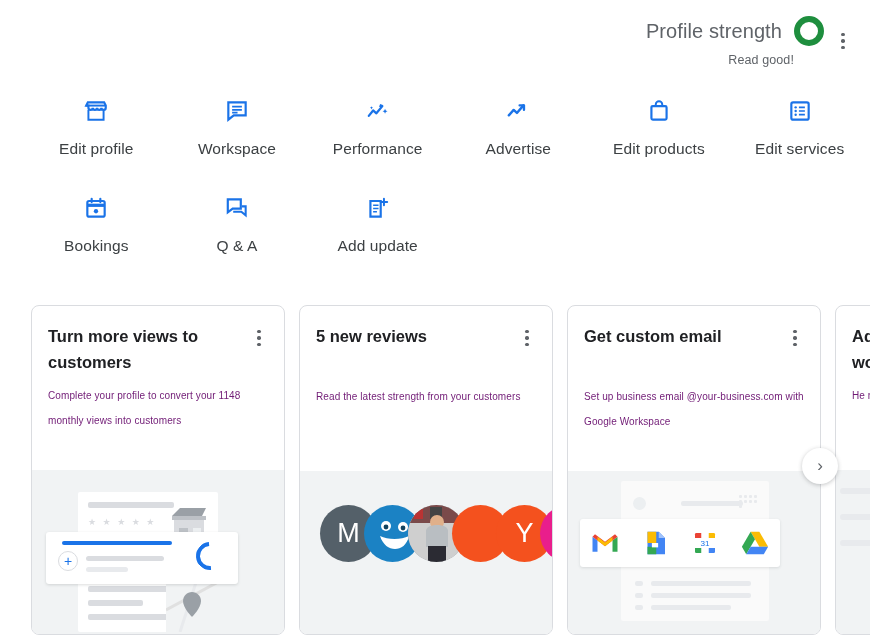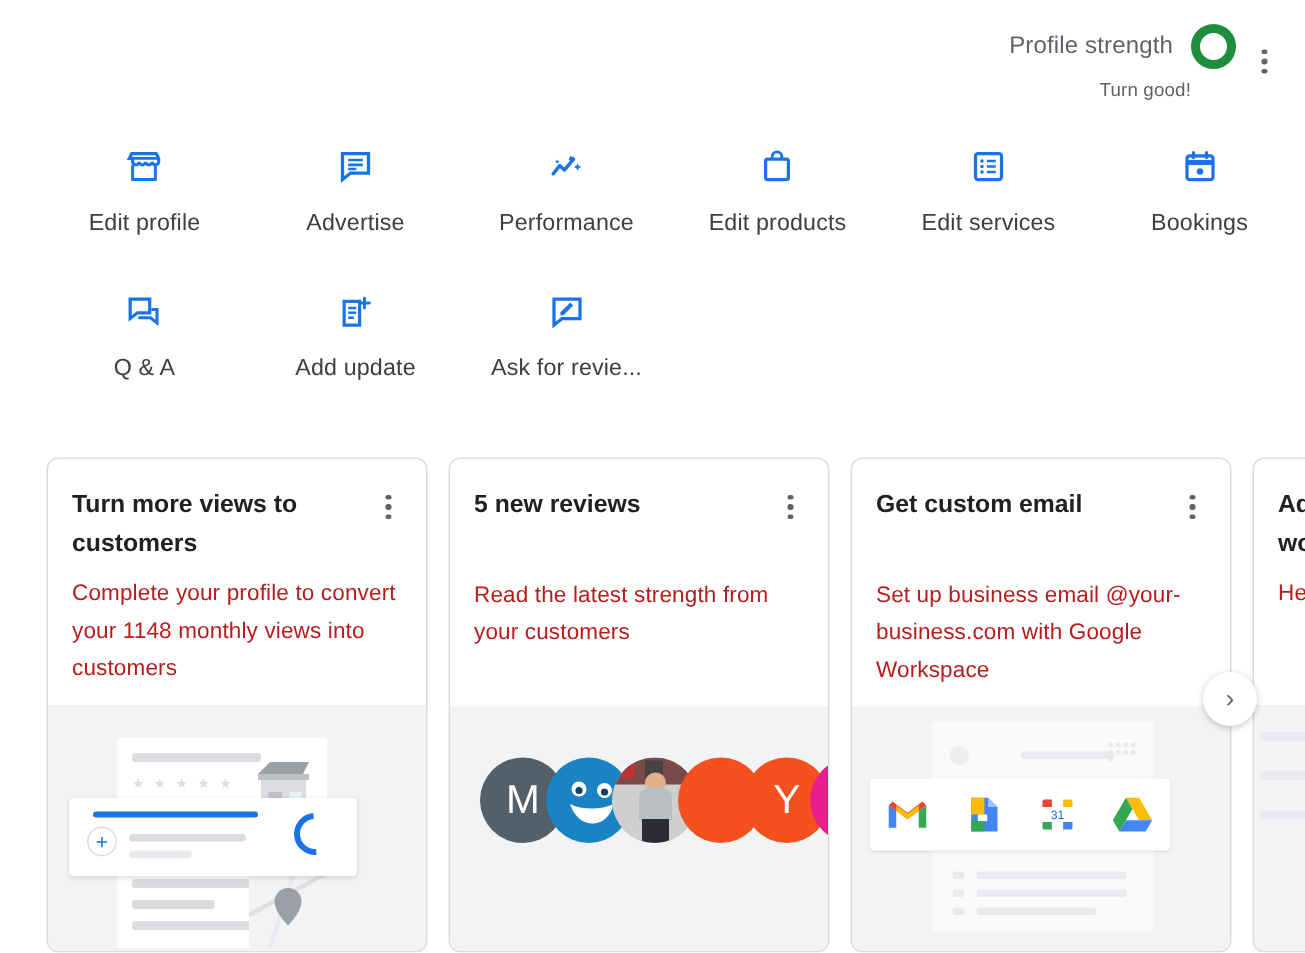--- a/index.html
+++ b/index.html
@@ -12,21 +12,21 @@
   .page { position: relative; width: 870px; height: 635px; background:#fff; }
 
   
   .header {
     position: absolute; top: 16px; right: 14px;
     display: flex; align-items: flex-start; gap: 6px;
   }
   .ps-block { display:flex; flex-direction:column; align-items:flex-end; }
   .ps-row { display:flex; align-items:center; gap: 12px; }
   .ps-label {
-    font-size: 16px; color: #5f6368; letter-spacing: .1px;
+    font-size: 20px; color: #5f6368; letter-spacing: .1px;
   }
   .ps-ring {
     width: 30px; height: 30px; border-radius: 50%;
     border: 6px solid #1e8e3e;
     flex: none;
   }
   .ps-sub {
     font-size: 12.5px; color: #5f6368; margin-top: 7px; margin-right: 30px;
     letter-spacing: .1px;
   }
@@ -79,21 +79,21 @@
     font-size: 16.5px; font-weight: bold; color: #202124;
     line-height: 26px; letter-spacing: 0; max-width: 196px;
   }
   .card-kebab {
     width: 18px; height: 24px; flex:none; margin-top:3px;
     display:flex; flex-direction:column; align-items:center; justify-content:center; gap:3px;
     cursor:pointer;
   }
   .card-kebab i { width:3.4px; height:3.4px; border-radius:50%; background:#5f6368; display:block; }
   .card-desc {
-    font-size: 15px; color: #b91c1c; line-height: 25px; margin-top: 8px;
+    font-size: 10px; color: #701a75; line-height: 25px; margin-top: 8px;
     min-height: 75px; letter-spacing: .1px;
   }
   .card-img {
     margin-top: 12px; flex:1; background:#f1f3f4;
     position:relative; overflow:hidden;
   }
 
   
   .il1-sheet {
     position:absolute; left:46px; top:22px; width:140px; height:140px;
@@ -156,21 +156,21 @@
 <body>
 
 <div class="page">
 
   <div class="header">
     <div class="ps-block">
       <div class="ps-row">
         <span class="ps-label">Profile strength</span>
         <span class="ps-ring"></span>
       </div>
-      <span class="ps-sub">Turn good!</span>
+      <span class="ps-sub">Read good!</span>
     </div>
     <div class="kebab">
       <i></i>
       <i></i>
       <i></i>
     </div>
   </div>
 
   <div class="actions">
 
@@ -186,36 +186,45 @@
     </div>
 
 
     <div class="action">
       <span class="ic">
         <svg width="26" height="26" viewBox="0 0 24 24" fill="none" stroke="#1a73e8" stroke-width="2">
           <path d="M4 4h16v12H9l-5 4V4z"></path>
           <path d="M7.5 8h9M7.5 11h9M7.5 13.5h5" stroke-width="1.6"></path>
         </svg>
       </span>
-      <span class="lbl">Advertise</span>
+      <span class="lbl">Workspace</span>
     </div>
 
 
     <div class="action">
       <span class="ic">
         <svg width="26" height="26" viewBox="0 0 24 24" fill="none" stroke="#1a73e8" stroke-width="2.1" stroke-linecap="round" stroke-linejoin="round">
           <path d="M3.5 16.5l4-5 3 2.6 5.5-6.6"></path>
           <path d="M14 5.5l2.5 1-1 2.5-2.5-1z" fill="#1a73e8" stroke="none"></path>
           <path d="M18.5 10l.7 1.6 1.6.7-1.6.7-.7 1.6-.7-1.6-1.6-.7 1.6-.7z" fill="#1a73e8" stroke="none"></path>
           <path d="M6 7.6l.45 1 1 .45-1 .45-.45 1-.45-1-1-.45 1-.45z" fill="#1a73e8" stroke="none"></path>
         </svg>
       </span>
       <span class="lbl">Performance</span>
     </div>
 
+    <div class="action">
+      <span class="ic">
+        <svg width="26" height="26" viewBox="0 0 24 24" fill="none" stroke="#1a73e8" stroke-width="2.2" stroke-linecap="round" stroke-linejoin="round">
+          <path d="M3.5 16l4.5-5 3 2.8 6-7"></path>
+          <path d="M13.5 6.8h4v4"></path>
+        </svg>
+      </span>
+      <span class="lbl">Advertise</span>
+    </div>
 
     <div class="action">
       <span class="ic">
         <svg width="26" height="26" viewBox="0 0 24 24" fill="none" stroke="#1a73e8" stroke-width="2">
           <rect x="5" y="7.5" width="14" height="12.5" rx="1.3"></rect>
           <path d="M9 8V6a3 3 0 0 1 6 0v2" stroke-width="1.8"></path>
         </svg>
       </span>
       <span class="lbl">Edit products</span>
     </div>
@@ -259,29 +268,20 @@
       <span class="ic">
         <svg width="26" height="26" viewBox="0 0 24 24" fill="none" stroke="#1a73e8" stroke-width="2">
           <path d="M5 5.5h9.5V20H5z"></path>
           <path d="M7.5 9.5h5M7.5 12.5h5M7.5 15.5h3.5" stroke-width="1.5"></path>
           <path d="M17.5 3.5v6M14.5 6.5h6" stroke-width="1.8" stroke-linecap="round"></path>
         </svg>
       </span>
       <span class="lbl">Add update</span>
     </div>
 
-    <div class="action">
-      <span class="ic">
-        <svg width="26" height="26" viewBox="0 0 24 24" fill="none" stroke="#1a73e8" stroke-width="2">
-          <path d="M4 4h16v12H9l-5 4V4z"></path>
-          <path d="M8 12.2l6-6 1.8 1.8-6 6H8z" fill="#1a73e8" stroke="none"></path>
-        </svg>
-      </span>
-      <span class="lbl">Ask for revie...</span>
-    </div>
 
   </div>
 
   <div class="cards">
 
     <div class="card">
       <div class="card-body">
         <div class="card-head">
           <div class="card-title">Turn more views to customers</div>
           <div class="card-kebab">

